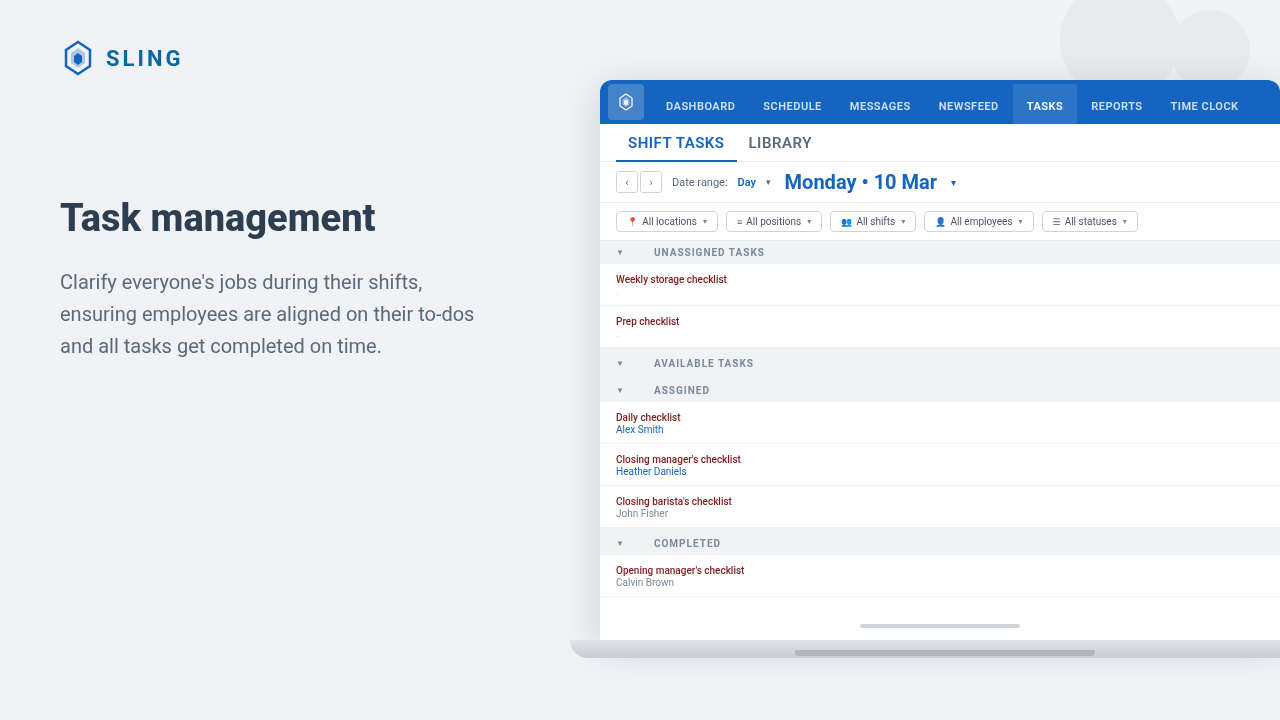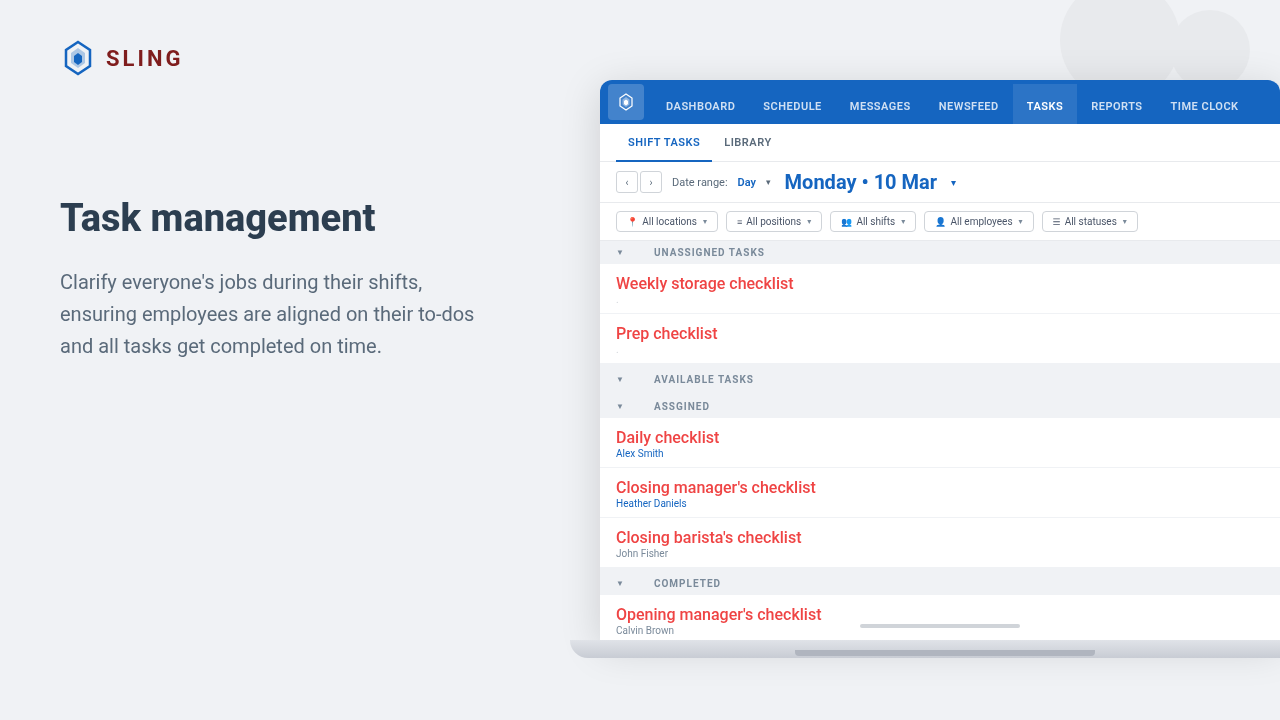--- a/index.html
+++ b/index.html
@@ -34,21 +34,21 @@
     }
 
     .logo-icon {
       width: 36px;
       height: 36px;
     }
 
     .logo-text {
       font-size: 22px;
       font-weight: 700;
-      color: #7f1d1d;
+      color: #0369a1;
       letter-spacing: 3px;
     }
 
     .main-heading {
       font-size: 38px;
       font-weight: 800;
       color: #2c3e50;
       margin-bottom: 24px;
       line-height: 1.2;
     }
@@ -196,21 +196,21 @@
       border-bottom: 1px solid #e8eaed;
       height: 38px;
       background: #fff;
     }
 
     .sub-tab {
       padding: 0 12px;
       height: 38px;
       display: flex;
       align-items: center;
-      font-size: 11px;
+      font-size: 15px;
       font-weight: 600;
       color: #5a6a7a;
       cursor: pointer;
       letter-spacing: 0.5px;
       position: relative;
     }
 
     .sub-tab.active {
       color: #1565c0;
     }
@@ -336,22 +336,22 @@
       border-bottom: 1px solid #f0f2f5;
       padding: 10px 16px 8px 16px;
     }
 
     .task-row.available {
       background: #f0fff4;
       border-left: 3px solid #4caf50;
     }
 
     .task-name {
-      font-size: 16px;
-      color: #ef4444;
+      font-size: 10px;
+      color: #7f1d1d;
       font-weight: 500;
     }
 
     .task-sub {
       font-size: 10px;
       color: #7a8a9a;
       margin-top: 1px;
     }
 
     .task-sub.blue {

